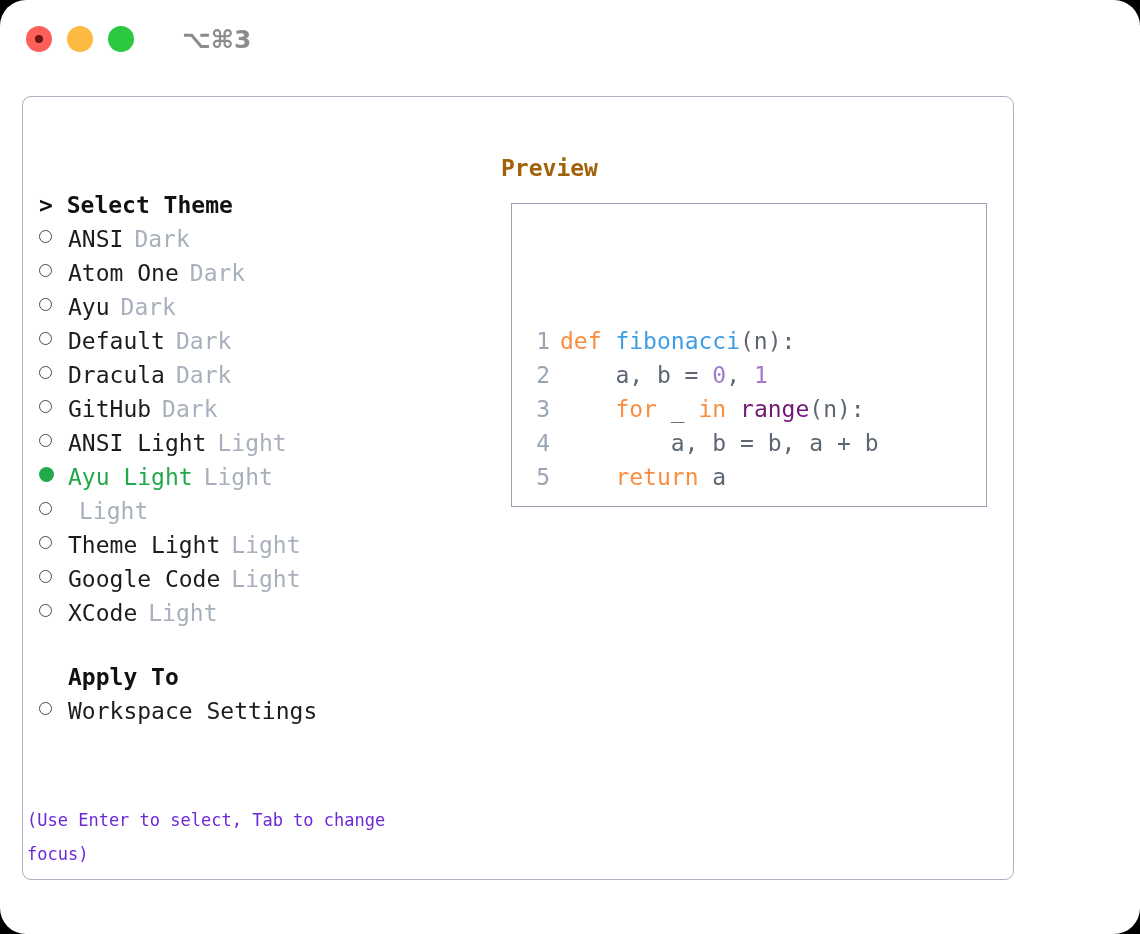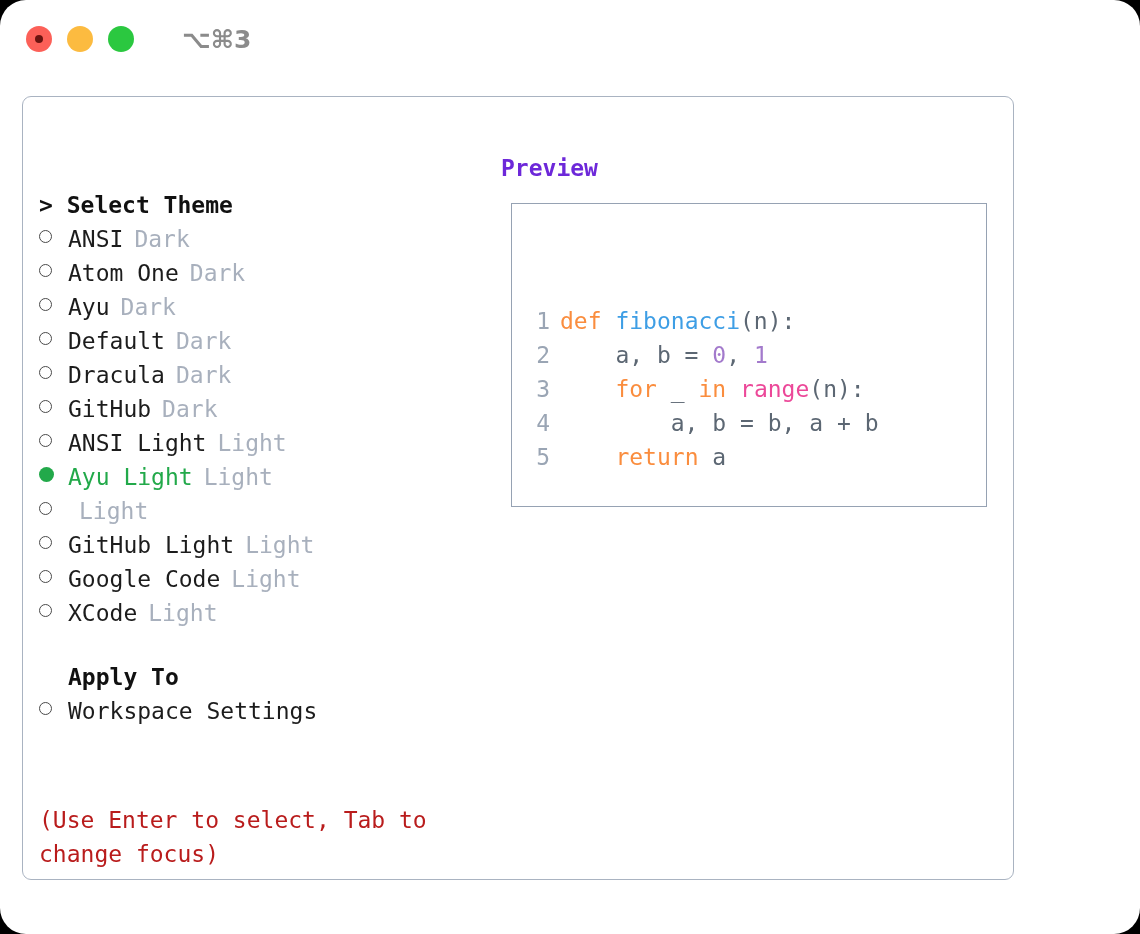--- a/index.html
+++ b/index.html
@@ -148,73 +148,73 @@
   .opt-label { color: #1c1c1c; }
   .opt-row.selected .opt-label { color: #22a94a; }
   .opt-badge {
     color: #a8b0bd;
     margin-left: 11px;
   }
   .gap-md  { height: 30px; }
 
   #hint {
     position: absolute;
-    left: 16px;
+    left: 4px;
     top: 706px;
     width: 420px;
-    font-size: 23px;
-    line-height: 34px;
-    color: #b91c1c;
+    font-size: 17px;
+    line-height: 34px;
+    color: #6d28d9;
   }
 
   
   #right-col {
     position: absolute;
     left: 478px;
     top: 54px;
     width: 500px;
   }
   #preview-title {
     font-size: 23px;
     font-weight: bold;
-    color: #6d28d9;
+    color: #a16207;
     line-height: 34px;
   }
 
   #preview-box {
     position: absolute;
     left: 488px;
     top: 106px;
     width: 476px;
     height: 304px;
     border: 1px solid #96a2b3;
     box-sizing: border-box;
     background: #ffffff;
     overflow: hidden;
   }
   #code-area {
     position: absolute;
     left: 14px;
-    top: 32px;
+    top: 52px;
     font-size: 23px;
     line-height: 34px;
     white-space: pre;
   }
   .code-line { white-space: pre; }
   .ln {
     color: #9aa5b4;
     display: inline-block;
     width: 24px;
     text-align: right;
     margin-right: 10px;
   }
   .kw   { color: #fa8d3e; }
   .fn   { color: #3e9ee5; }
   .num  { color: #a37acc; }
-  .bi   { color: #ec4899; }
+  .bi   { color: #701a75; }
   .txt  { color: #5c6773; }
 </style>
 </head>
 <body>
 
 <div id="window">
 
   <div id="titlebar">
     <div class="lights">
       <span class="light close">
@@ -234,21 +234,21 @@
         <div id="theme-list">
             <div class="opt-row"><span class="marker"><span class="ring"></span></span><span class="opt-label">ANSI</span><span class="opt-badge">Dark</span></div>
             <div class="opt-row"><span class="marker"><span class="ring"></span></span><span class="opt-label">Atom One</span><span class="opt-badge">Dark</span></div>
             <div class="opt-row"><span class="marker"><span class="ring"></span></span><span class="opt-label">Ayu</span><span class="opt-badge">Dark</span></div>
             <div class="opt-row"><span class="marker"><span class="ring"></span></span><span class="opt-label">Default</span><span class="opt-badge">Dark</span></div>
             <div class="opt-row"><span class="marker"><span class="ring"></span></span><span class="opt-label">Dracula</span><span class="opt-badge">Dark</span></div>
             <div class="opt-row"><span class="marker"><span class="ring"></span></span><span class="opt-label">GitHub</span><span class="opt-badge">Dark</span></div>
             <div class="opt-row"><span class="marker"><span class="ring"></span></span><span class="opt-label">ANSI Light</span><span class="opt-badge">Light</span></div>
             <div class="opt-row selected"><span class="marker"><span class="dot"></span></span><span class="opt-label">Ayu Light</span><span class="opt-badge">Light</span></div>
             <div class="opt-row"><span class="marker"><span class="ring"></span></span><span class="opt-badge">Light</span></div>
-            <div class="opt-row"><span class="marker"><span class="ring"></span></span><span class="opt-label">GitHub Light</span><span class="opt-badge">Light</span></div>
+            <div class="opt-row"><span class="marker"><span class="ring"></span></span><span class="opt-label">Theme Light</span><span class="opt-badge">Light</span></div>
             <div class="opt-row"><span class="marker"><span class="ring"></span></span><span class="opt-label">Google Code</span><span class="opt-badge">Light</span></div>
             <div class="opt-row"><span class="marker"><span class="ring"></span></span><span class="opt-label">XCode</span><span class="opt-badge">Light</span></div>
           </div>
         <div class="gap-md"></div>
         <div class="section-header indent">Apply To</div>
         <div id="apply-list">
             <div class="opt-row"><span class="marker"><span class="ring"></span></span><span class="opt-label">Workspace Settings</span></div>
           </div>
       </div>
 

